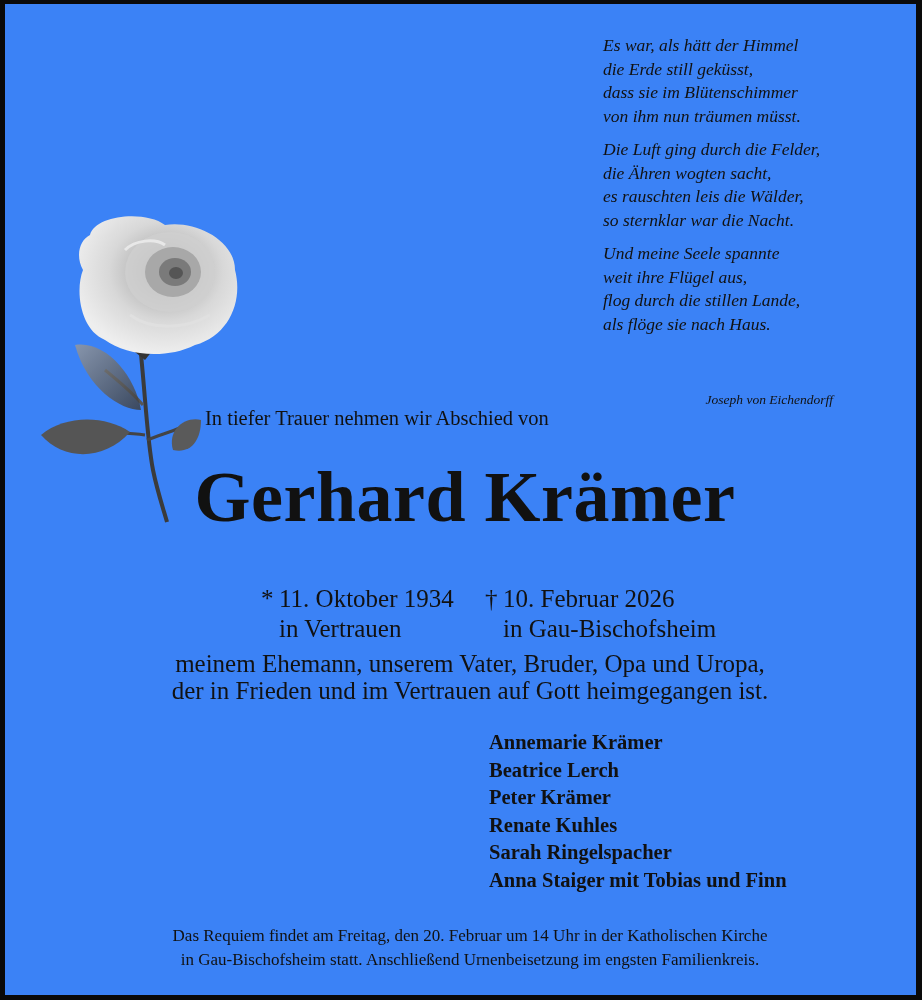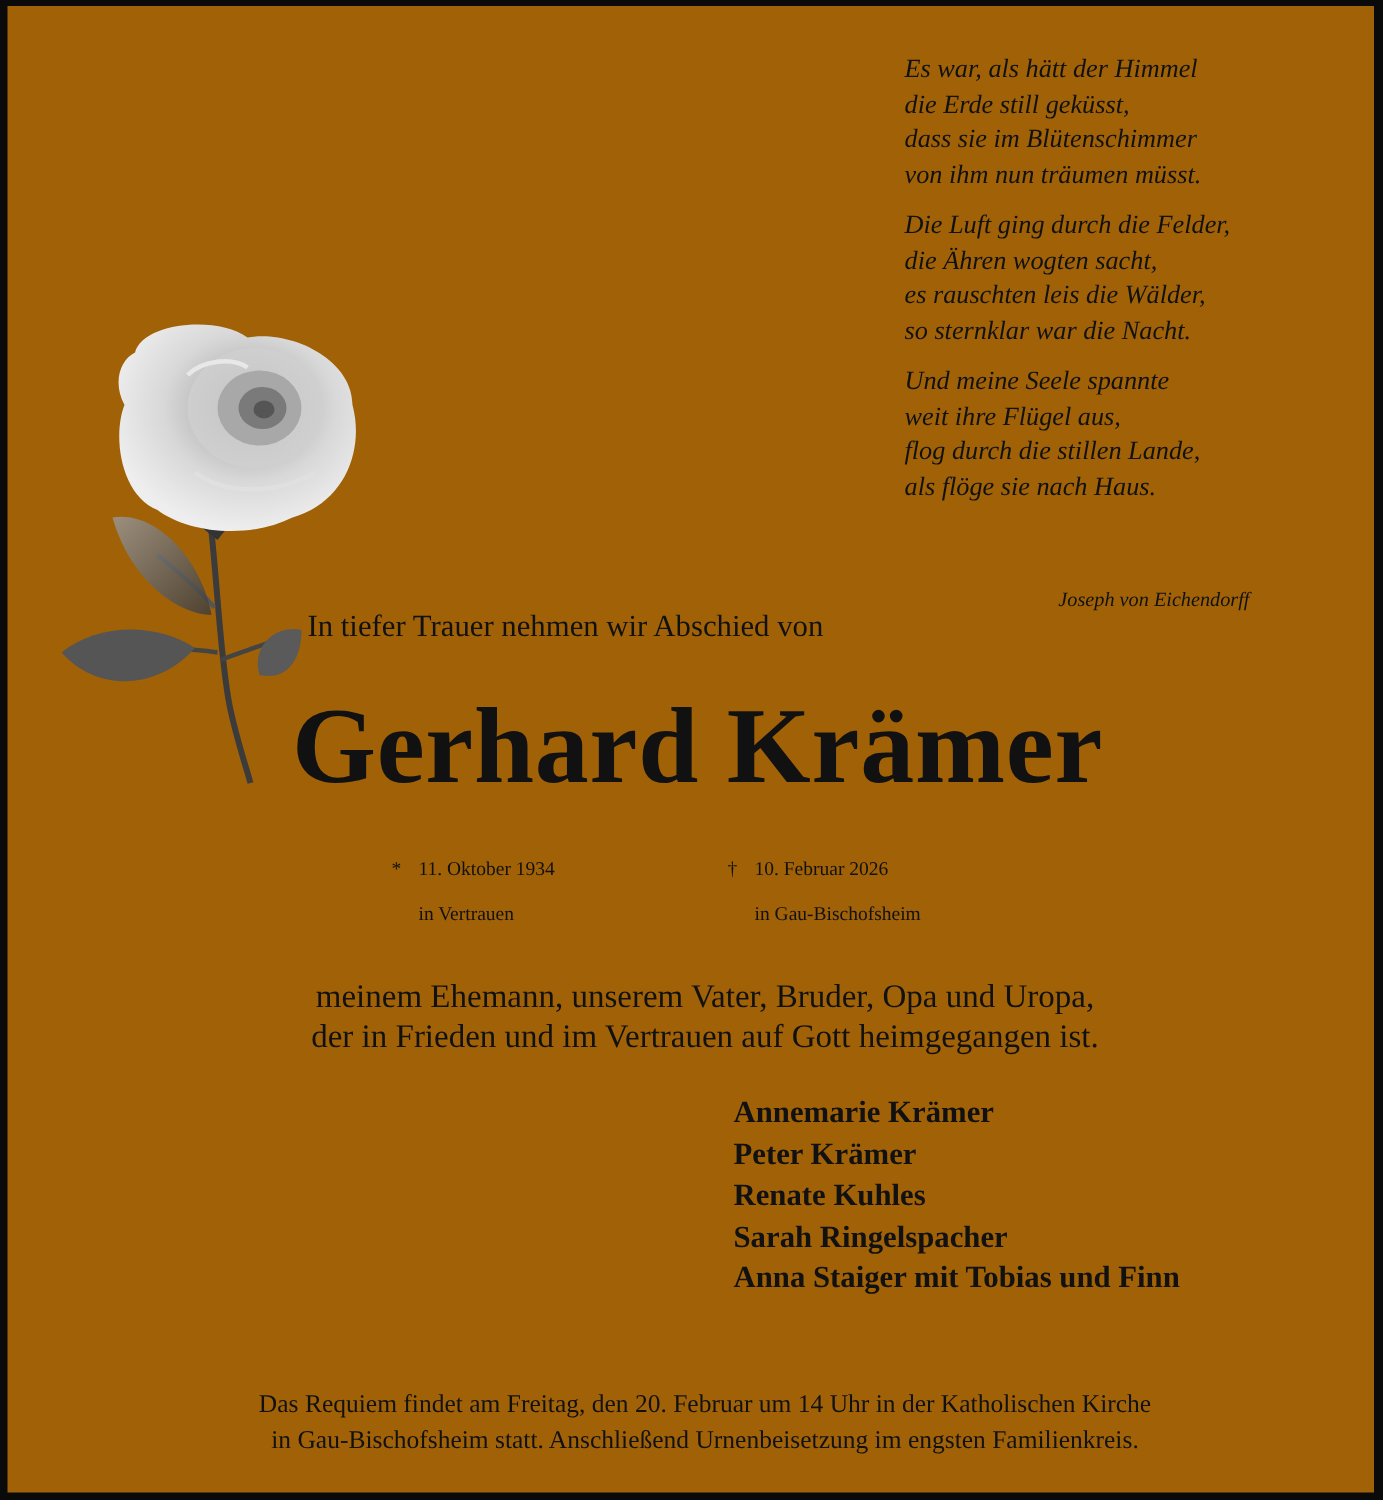--- a/index.html
+++ b/index.html
@@ -2,21 +2,21 @@
 <html><head>
 <meta charset="utf-8">
 <style>
   html, body { margin: 0; padding: 0; }
   body {
     width: 922px; height: 1000px; background: #0a0a0a; position: relative; overflow: hidden;
     font-family: "Liberation Serif", "DejaVu Serif", serif; color: #111;
   }
   .page {
     position: absolute; left: 5px; top: 4px; width: 911px; height: 991px;
-    background: #a16207;
+    background: #3b82f6;
   }
   .poem {
     position: absolute; left: 598px; top: 30px; width: 250px;
     font-style: italic; font-size: 17.5px; line-height: 23.5px;
   }
   .stanza { margin: 0 0 10px 0; }
   .stanza div { white-space: nowrap; }
   .poem-author {
     position: absolute; left: 0; top: 318px; width: 230px; text-align: right;
     font-style: italic; font-size: 13.5px; margin-top: 36px;
@@ -26,29 +26,29 @@
   }
   .intro {
     position: absolute; left: 200px; top: 403px; width: 510px; text-align: left;
     font-size: 20.5px;
   }
   .deceased-name {
     position: absolute; left: 160px; top: 452px; width: 600px; text-align: center;
     font-size: 72px; font-weight: bold; letter-spacing: 0.5px;
   }
   .dates {
-    position: absolute; top: 560px; font-size: 13px; line-height: 30px;
+    position: absolute; top: 580px; font-size: 25px; line-height: 30px;
   }
   .dates.birth { left: 256px; }
   .dates.death { left: 480px; }
   .dates .sym { display: inline-block; width: 18px; }
   .dates .place { padding-left: 18px; }
   .relation {
     position: absolute; left: 120px; top: 646px; width: 690px; text-align: center;
-    font-size: 22px; line-height: 27px;
+    font-size: 25px; line-height: 27px;
   }
   .mourners {
     position: absolute; left: 484px; top: 725px;
     font-size: 20.5px; font-weight: bold; line-height: 27.5px;
   }
   .mourners div { white-space: nowrap; }
   .notice {
     position: absolute; left: 40px; top: 920px; width: 850px; text-align: center;
     font-size: 17px; line-height: 24px;
   }
@@ -130,20 +130,21 @@
     <div class="place">in Gau-Bischofsheim</div>
   </div>
 
   <div class="relation">
     <div>meinem Ehemann, unserem Vater, Bruder, Opa und Uropa,</div>
     <div>der in Frieden und im Vertrauen auf Gott heimgegangen ist.</div>
   </div>
 
   <div class="mourners">
     <div>Annemarie Krämer</div>
+    <div>Beatrice Lerch</div>
     <div>Peter Krämer</div>
     <div>Renate Kuhles</div>
     <div>Sarah Ringelspacher</div>
     <div>Anna Staiger mit Tobias und Finn</div>
   </div>
 
   <div class="notice">
     <div>Das Requiem findet am Freitag, den 20. Februar um 14 Uhr in der Katholischen Kirche</div>
     <div>in Gau-Bischofsheim statt. Anschließend Urnenbeisetzung im engsten Familienkreis.</div>
   </div>

